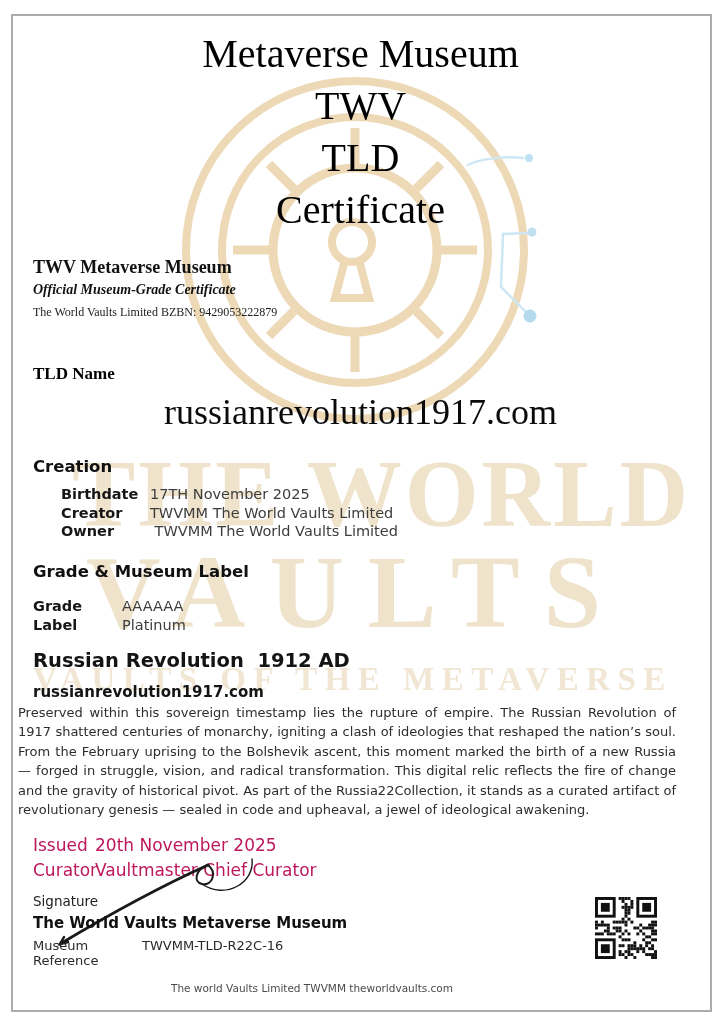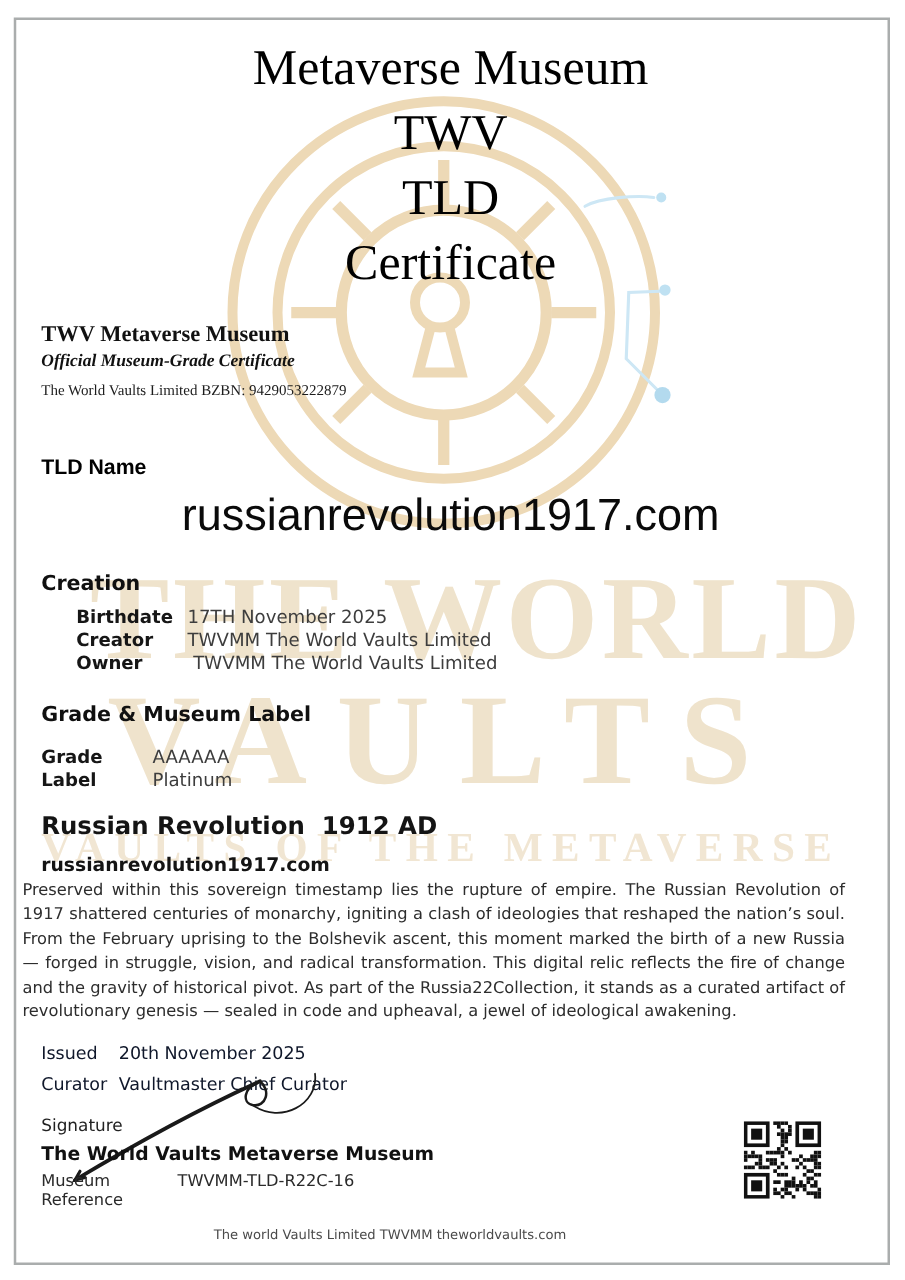--- a/index.html
+++ b/index.html
@@ -9,39 +9,39 @@
          border:2px solid #aaadad;background:#fff;}
   
   .wm{position:absolute;pointer-events:none;z-index:1;}
   .wm-text{font-family:"Liberation Serif",serif;font-weight:bold;color:#efe3cc;white-space:nowrap;line-height:1;}
   #wm-line1{left:72px;top:447px;font-size:95px;letter-spacing:3px;}
   #wm-line2{left:86px;top:541px;font-size:103px;letter-spacing:24px;}
   #wm-line3{left:33px;top:663px;font-size:33px;letter-spacing:7.5px;color:#f1e6d3;}
   
   .content{position:absolute;left:0;top:0;width:724px;height:1024px;z-index:2;}
   .abs{position:absolute;}
-  .serif{font-family:Liberation Sans, sans-serif;}
+  .serif{font-family:Liberation Serif, serif;}
   .title-block{left:11px;top:28px;width:699px;text-align:center;
                font-family:"Liberation Serif",serif;font-size:40px;line-height:52px;color:#000;}
   .org{left:33px;top:257px;}
   .org-name{font-family:"Liberation Serif",serif;font-weight:bold;font-size:18px;color:#111;}
   .org-sub{font-family:"Liberation Serif",serif;font-weight:bold;font-style:italic;font-size:14px;margin-top:4px;color:#111;}
   .org-reg{font-family:"Liberation Serif",serif;font-size:12px;margin-top:7px;color:#1c1c1c;}
   .tld-label{left:33px;top:364px;font-weight:bold;font-size:17px;color:#000;}
   .tld-value{left:11px;top:391px;width:699px;text-align:center;font-size:36px;color:#0a0a0a;}
   .sec-head{font-weight:bold;font-size:16.5px;color:#101010;}
   .rows{display:flex;flex-direction:column;}
   .frow{display:flex;font-size:14.5px;line-height:18.5px;}
   .frow .lbl{width:89px;font-weight:bold;color:#161616;flex:none;}
   .frow .val{color:#3d3d3d;white-space:pre-wrap;}
   .art-title{left:33px;top:649px;font-weight:bold;font-size:19.5px;color:#141414;white-space:pre-wrap;}
   .art-domain{left:33px;top:683px;font-weight:bold;font-size:15px;color:#141414;}
   .art-desc{left:18px;top:703px;width:658px;font-size:13px;line-height:19.4px;
             text-align:justify;color:#2d2d2d;}
-  .brow{display:flex;font-size:14px;color:#0f172a;}
+  .brow{display:flex;font-size:17px;color:#be185d;}
   .brow .lbl{flex:none;}
   #issued-row{left:33px;top:835px;} #issued-row .lbl,#curator-row .lbl{width:62px;}
   #curator-row{left:33px;top:860px;}
   .sig-label{left:33px;top:893px;font-size:13.5px;color:#222;}
   .museum-name{left:33px;top:914px;font-weight:bold;font-size:15px;color:#111;}
   #ref-row{left:33px;top:938px;font-size:13px;color:#2a2a2a;} #ref-row .lbl{width:109px;}
   .footer{left:11px;top:982px;width:602px;text-align:center;font-size:10.5px;color:#4a4a4a;}
 </style>
 </head>
 <body>

